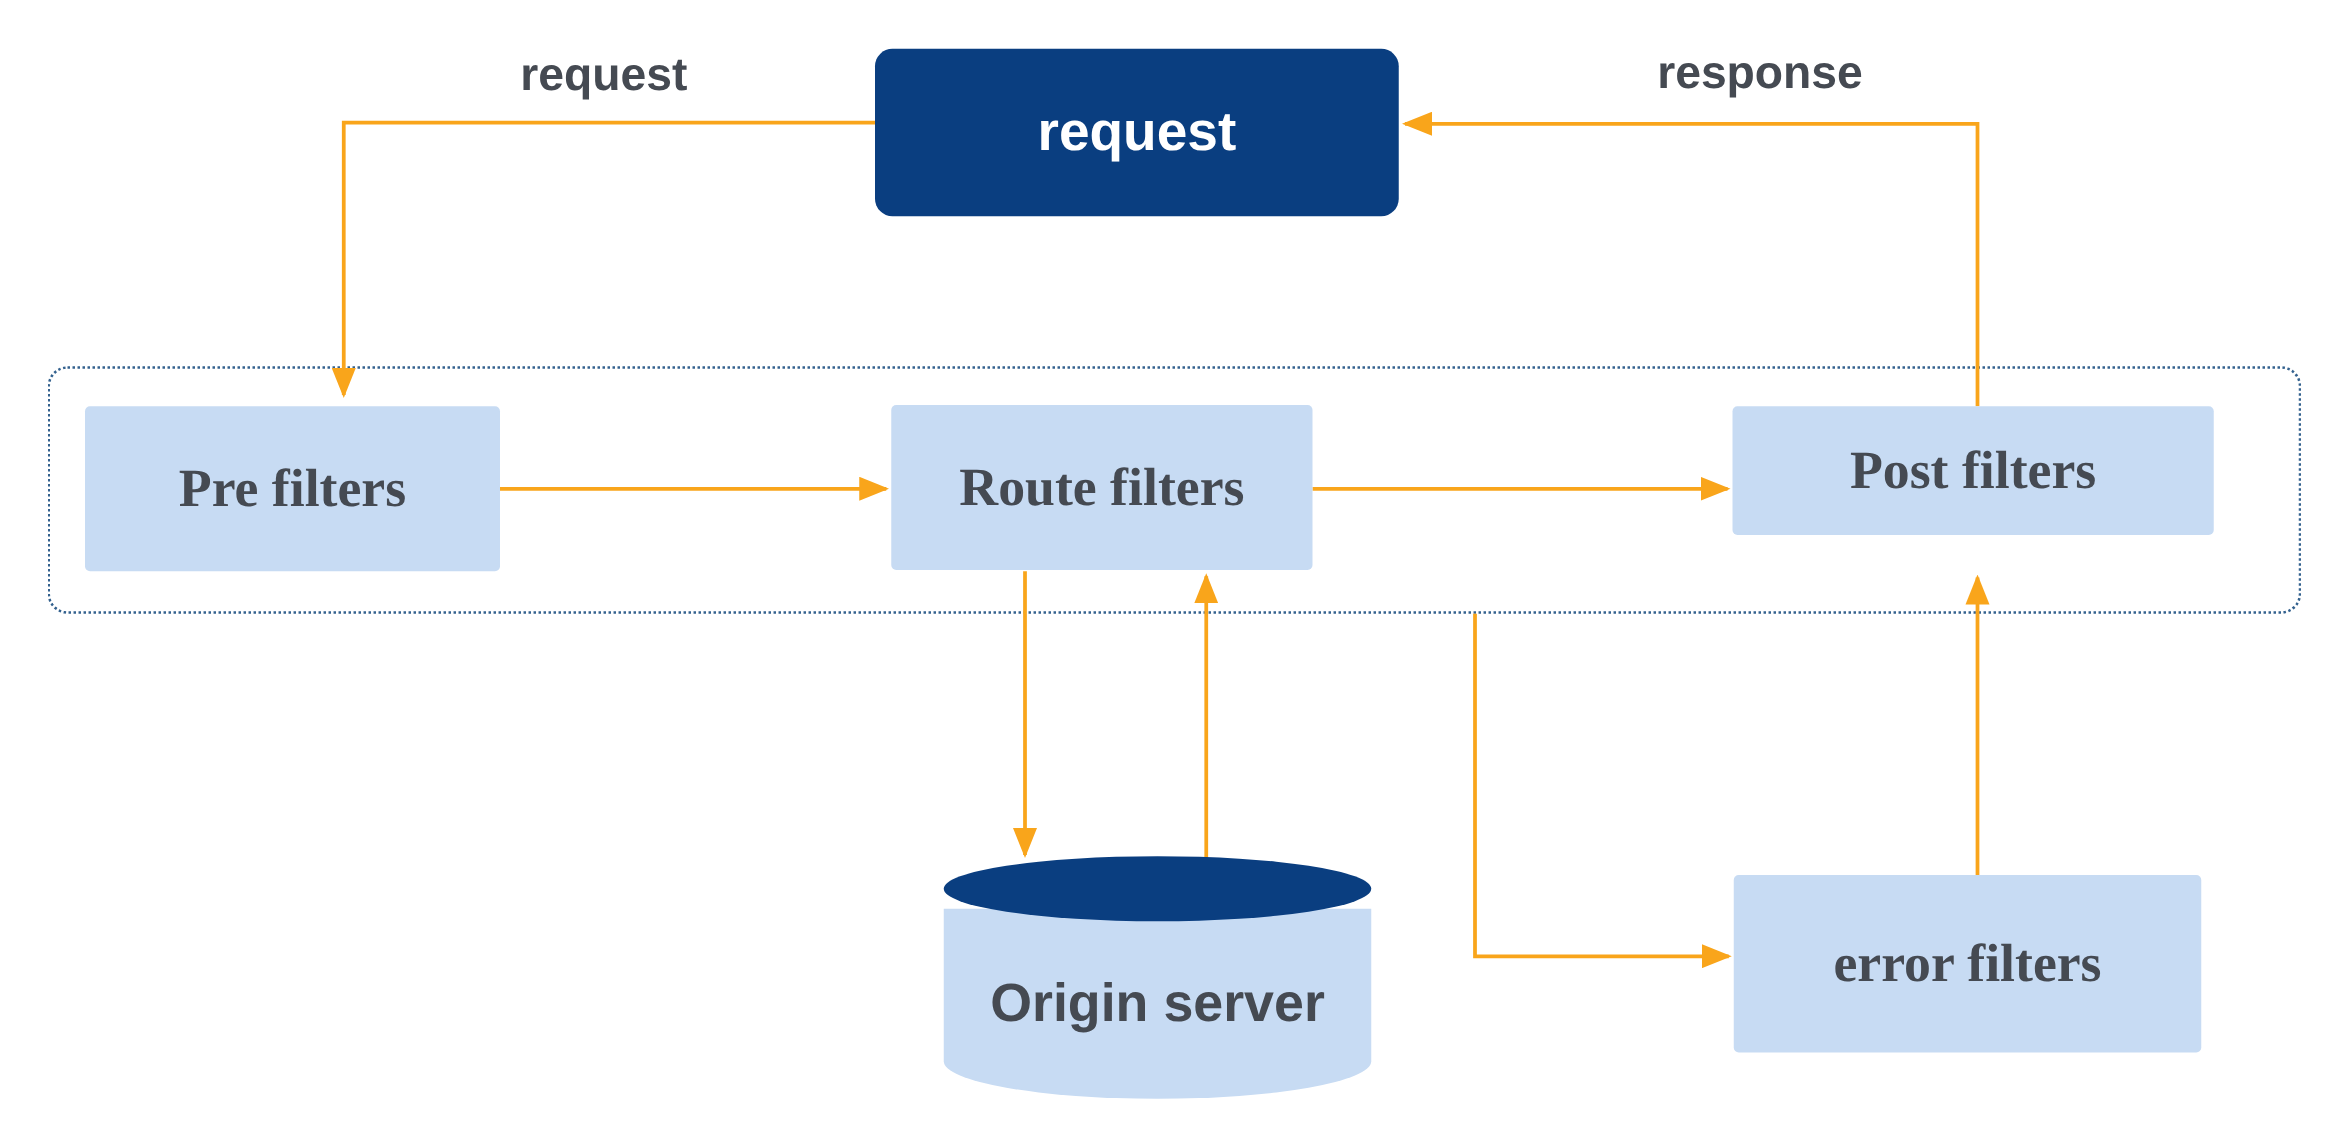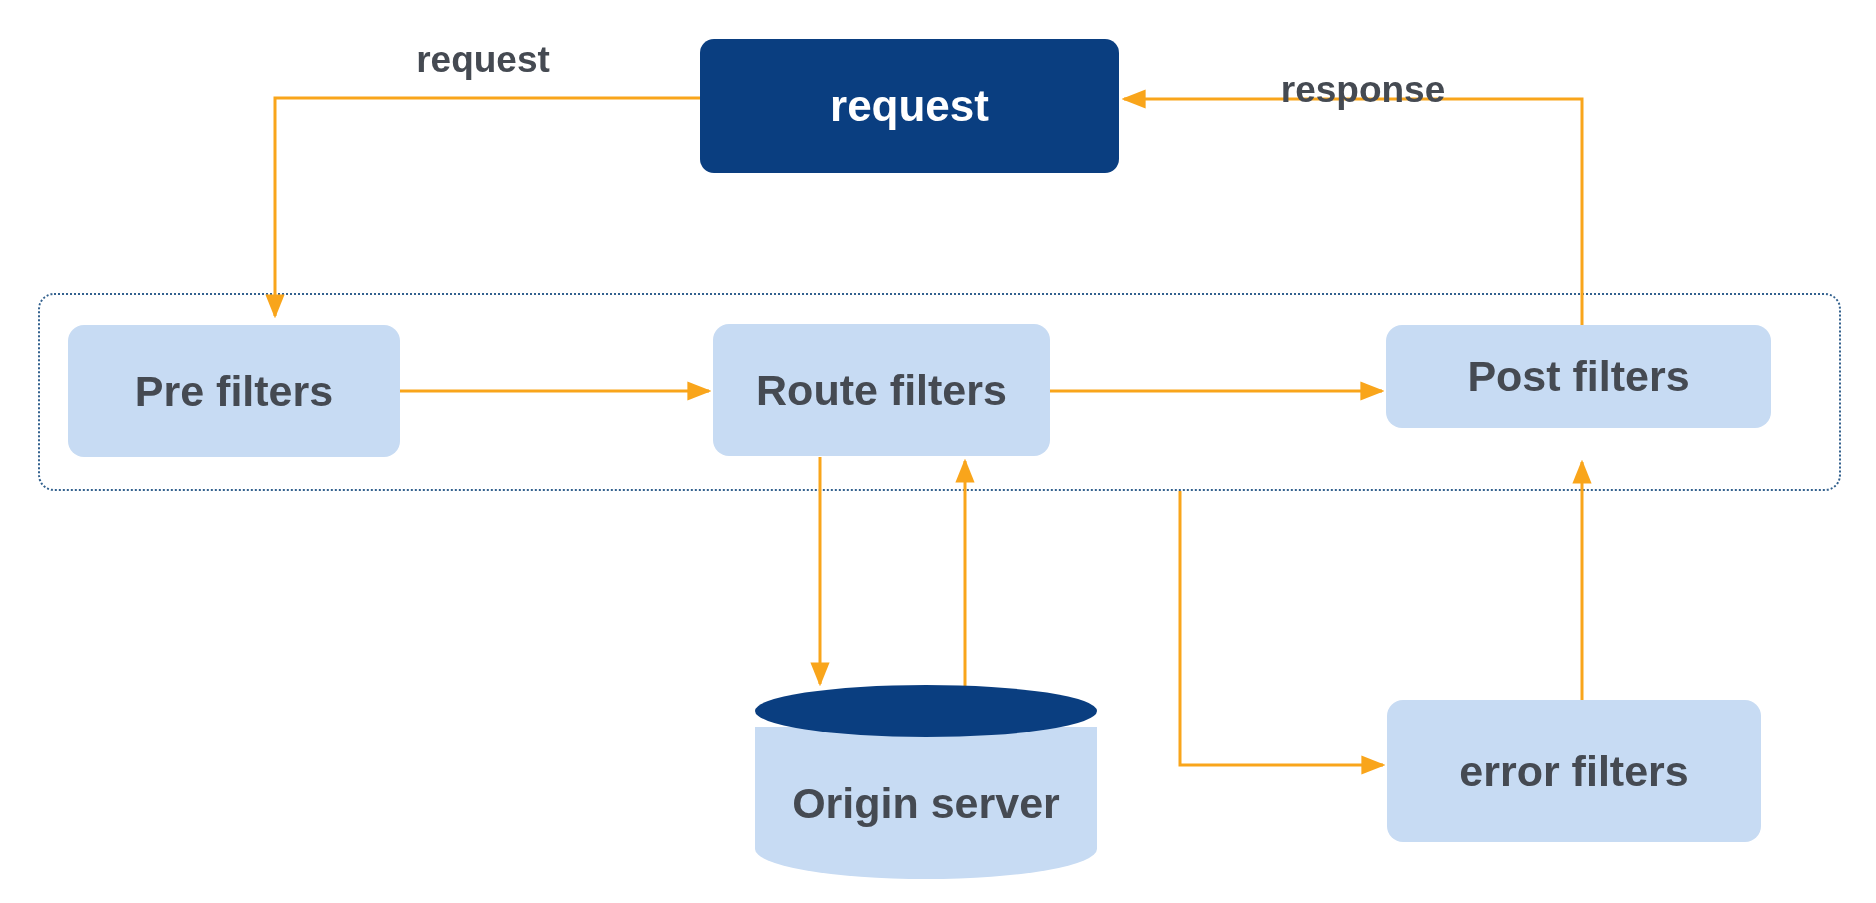--- a/index.html
+++ b/index.html
@@ -27,21 +27,22 @@
     display:flex;align-items:center;justify-content:center;
     font-size:43px;font-weight:600;color:var(--text-gray);
     box-sizing:border-box;
   }
   .node-dark{
     background:var(--navy);color:var(--box-text-white);
     border-radius:14px;font-size:44px;
   }
   .node-light{
     background:var(--light-blue);
-    border-radius:16px;
+    border-radius:4px;
+    font-family:Liberation Serif, serif;
   }
   .flow-label{
     position:absolute;transform:translate(-50%,-50%);
     font-size:37px;font-weight:600;color:var(--text-gray);white-space:nowrap;
   }
   .filter-container{
     position:absolute;left:38px;top:293px;width:1803px;height:198px;
     border:2px dotted var(--container-border);border-radius:16px;
     box-sizing:border-box;background:transparent;
   }
@@ -82,21 +83,21 @@
     <polyline points="1582,325 1582,99 1124,99" marker-end="url(#arrow)"></polyline>
     <polyline points="400,391 709,391" marker-end="url(#arrow)"></polyline>
     <polyline points="1050,391 1382,391" marker-end="url(#arrow)"></polyline>
     <polyline points="820,457 820,684" marker-end="url(#arrow)"></polyline>
     <polyline points="965,700 965,461" marker-end="url(#arrow)"></polyline>
     <polyline points="1180,491 1180,765 1383,765" marker-end="url(#arrow)"></polyline>
     <polyline points="1582,700 1582,462" marker-end="url(#arrow)"></polyline>
   </svg>
 
   <div class="flow-label" style="left:483px;top:60px;">request</div>
-  <div class="flow-label" style="left:1363px;top:58px;margin-top:32px;">response</div>
+  <div class="flow-label" style="left:1408px;top:58px;">response</div>
 
   <div class="node node-dark node-request">
     <span>request</span>
   </div>
 
   <div class="node node-light node-pre">
     <span>Pre filters</span>
   </div>
 
   <div class="node node-light node-route">

